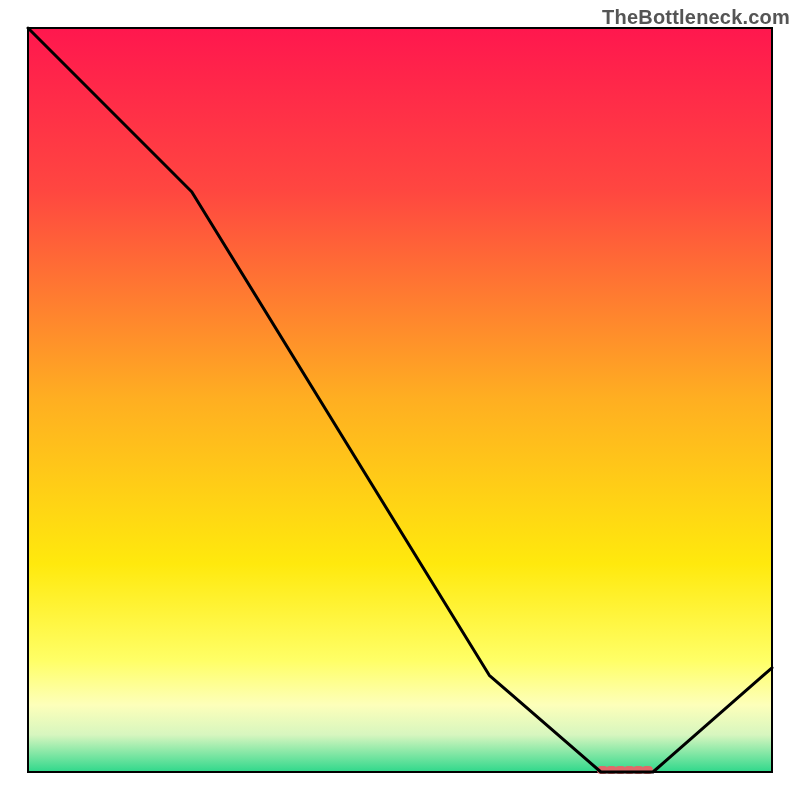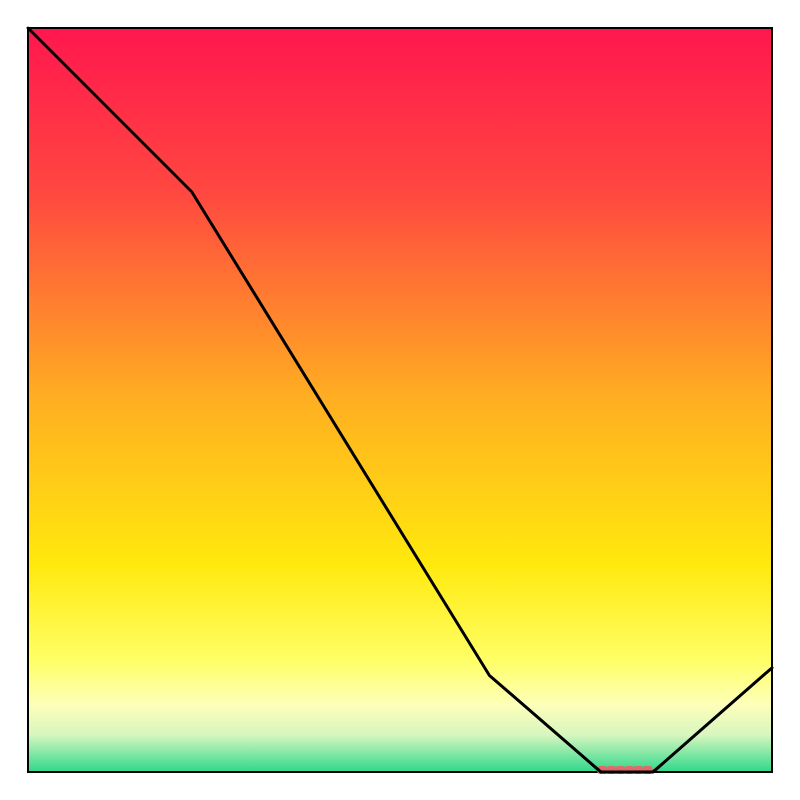--- a/index.html
+++ b/index.html
@@ -28,20 +28,21 @@
   svg.chart {
     position: absolute;
     top: 0;
     left: 0;
   }
 </style>
 </head>
 <body>
 
 <div class="container">
+  <div class="attribution">TheBottleneck.com</div>
 
   <svg class="chart" width="800" height="800" viewBox="0 0 800 800">
     <defs>
       <linearGradient id="bg-grad" x1="0" y1="0" x2="0" y2="1">
           <stop offset="0%" stop-color="#ff174e"></stop>
           <stop offset="22%" stop-color="#ff4740"></stop>
           <stop offset="50%" stop-color="#ffaf21"></stop>
           <stop offset="72%" stop-color="#ffe90d"></stop>
           <stop offset="85%" stop-color="#ffff66"></stop>
           <stop offset="91%" stop-color="#fdffba"></stop>

